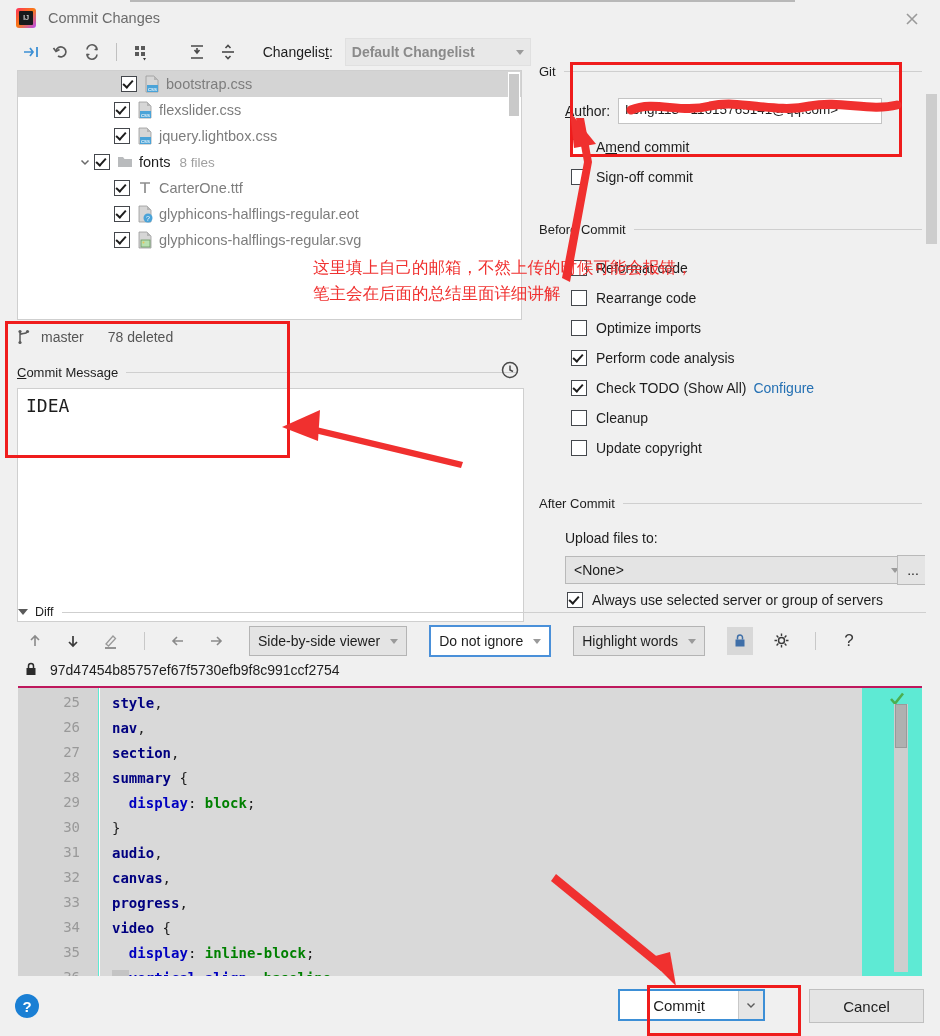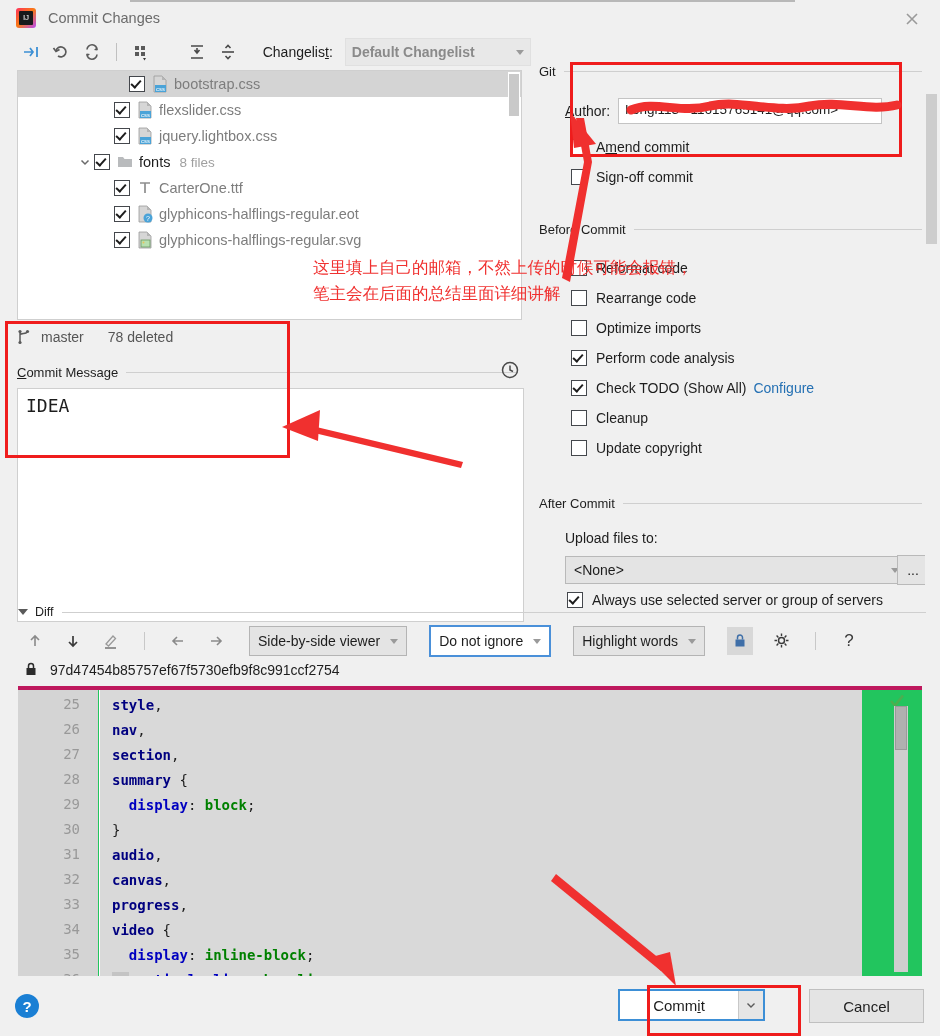--- a/index.html
+++ b/index.html
@@ -98,22 +98,22 @@
   .diff-head .line{flex:1;height:1px;background:#cfcfcf;margin:0 14px 0 8px;}
   .diff-tb{display:flex;align-items:center;height:34px;padding-left:22px;gap:12px;}
   .dbtn{width:26px;height:26px;display:flex;align-items:center;justify-content:center;}
   .dsep{width:1px;height:18px;background:#c8c8c8;margin:0 8px;}
   .dcombo{height:28px;background:#e4e4e4;border:1px solid #b4b4b4;display:flex;align-items:center;
           padding:0 8px;font-size:14px;gap:10px;margin-right:10px;}
   .dcombo.focus{background:#fff;border:2px solid #4a90d9;}
   .lockbtn{width:26px;height:28px;background:#d8d8d8;display:flex;align-items:center;justify-content:center;}
   .revrow{display:flex;align-items:center;height:24px;padding-left:24px;}
   .revhash{font-size:14px;margin-left:12px;font-family:"Liberation Sans",sans-serif;}
-  .code{position:absolute;left:18px;right:18px;top:86px;bottom:0;background:#22c55e;
-        border-top:4px solid #be185d;overflow:hidden;}
+  .code{position:absolute;left:18px;right:18px;top:86px;bottom:0;background:#5eead4;
+        border-top:2px solid #be185d;overflow:hidden;}
   .gutter{position:absolute;left:0;top:0;width:80px;bottom:0;background:#d4d4d4;}
   .codearea{position:absolute;left:81px;right:60px;top:0;bottom:0;background:#d9d9d9;
             border-left:1px solid #fff;}
   .cline{height:25px;display:flex;align-items:center;font-family:"DejaVu Sans Mono","Liberation Mono",monospace;
          font-size:14px;white-space:pre;}
   .lnum{position:absolute;width:62px;text-align:right;font-family:"DejaVu Sans Mono","Liberation Mono",monospace;
         font-size:14px;color:#999;height:25px;line-height:25px;}
   .kw{color:#000080;font-weight:bold;}
   .prop{color:#0000c0;font-weight:bold;}
   .val{color:#008000;font-weight:bold;}
@@ -210,21 +210,21 @@
       </div>
       <div class="cl-label">Changelis<u>t</u>:</div>
       <div class="cl-combo">
         <span class="cv">Default Changelist</span>
         <span class="caret"></span>
       </div>
     </div>
 
     <div class="filelist">
 
-      <div class="frow sel" style="padding-left:15px">
+      <div class="frow sel" style="padding-left:7px">
         <div class="twisty"></div>
         <div style="width:20px"></div>
         <div class="ck on"></div>
         <div class="ficon">
           <svg width="18" height="18" viewBox="0 0 18 18">
               <path d="M3 1 H11 L15 5 V17 H3 Z" fill="#d6d6d6" stroke="#9a9a9a" stroke-width="0.8"></path>
               <path d="M11 1 V5 H15" fill="#b5b5b5"></path>
               <rect x="4" y="10" width="11" height="7" fill="#4aa3d8"></rect>
               <text x="9.5" y="16" font-size="6" fill="#fff" text-anchor="middle" font-family="Liberation Sans">css</text>
             </svg>

